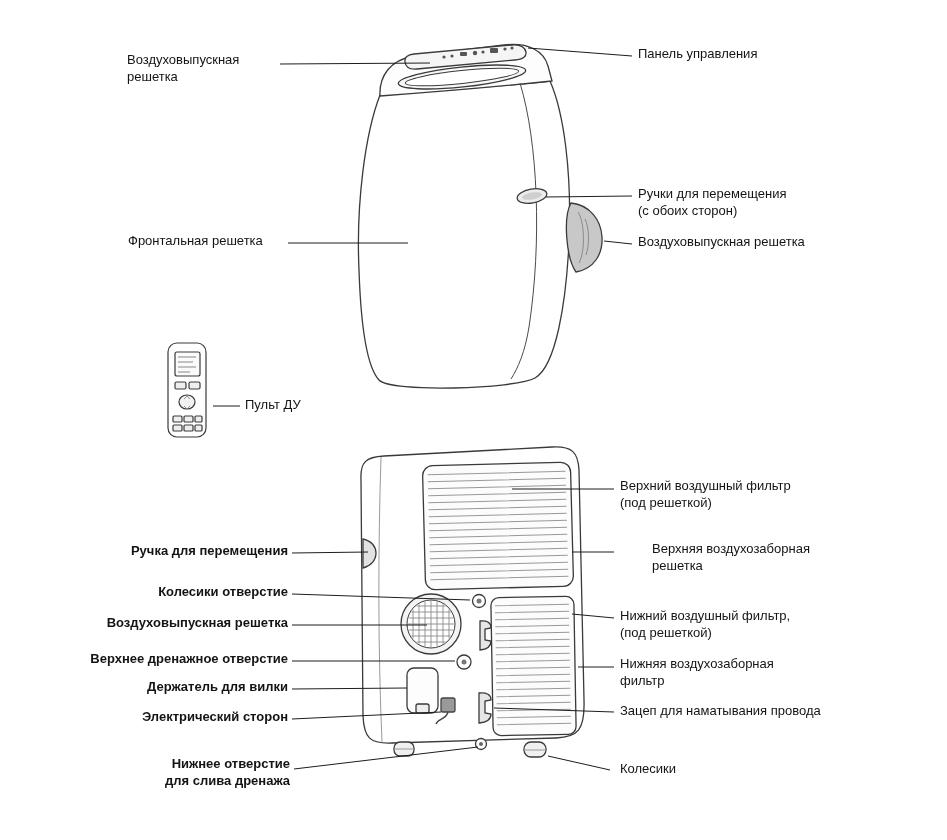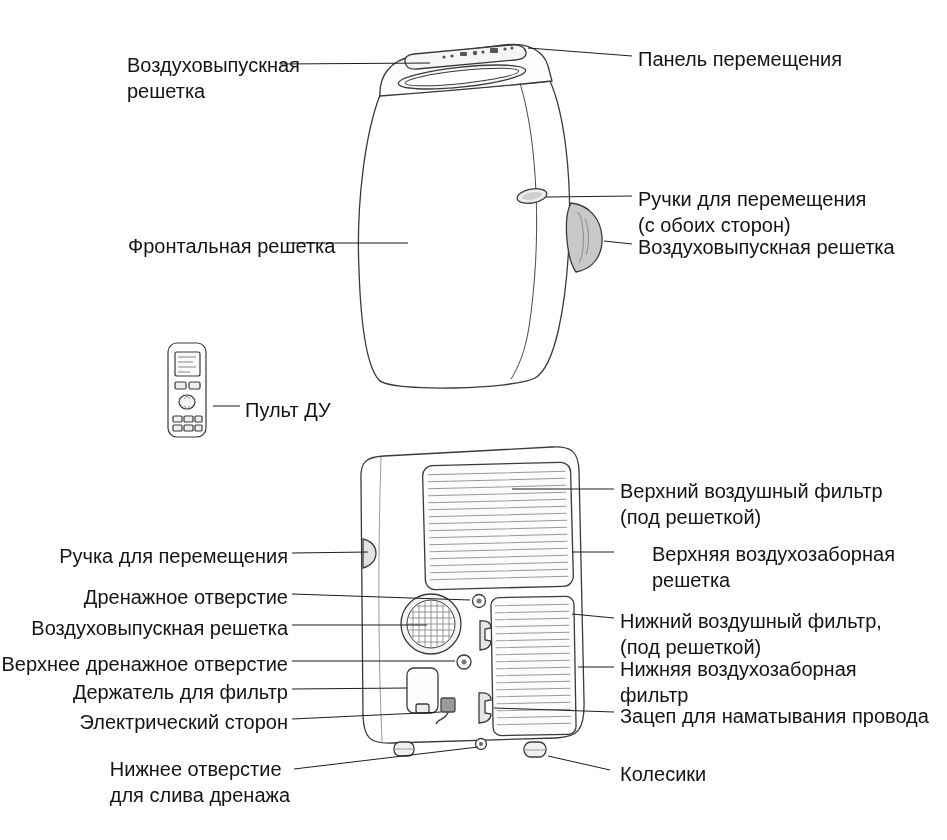--- a/index.html
+++ b/index.html
@@ -1,20 +1,20 @@
 <!DOCTYPE html>
 <html><head>
 <meta charset="utf-8">
 <style>
   html,body{margin:0;padding:0;background:#ffffff;}
   #page{position:relative;width:947px;height:840px;background:#ffffff;overflow:hidden;
         font-family:"Liberation Sans", sans-serif;}
   #diagram-svg{position:absolute;left:0;top:0;}
-  .lbl{position:absolute;font-size:20px;line-height:1.3;color:#141414;white-space:pre-line;}
-  .lbl.ra{text-align:left;}
+  .lbl{position:absolute;font-size:13px;line-height:1.3;color:#141414;white-space:pre-line;}
+  .lbl.ra{text-align:right;font-weight:bold;}
 </style>
 </head>
 <body>
 
 <div id="page">
 
   <svg id="diagram-svg" width="947" height="840" viewBox="0 0 947 840">
 
     <g stroke="#3a3a3a" stroke-width="1.3" fill="#ffffff">
       <path d="M380,95 C365,134 356,204 359,270 C361,330 367,367 379,380 C391,393 515,389 535,378 C556,366 566,303 569,243 C572,173 564,113 550,81 C494,87 435,91 380,95 Z"></path>
@@ -147,41 +147,41 @@
       <line x1="292" y1="661" x2="455" y2="661"></line>
       <line x1="292" y1="689" x2="407" y2="688"></line>
       <line x1="292" y1="719" x2="441" y2="712"></line>
       <line x1="294" y1="769" x2="478" y2="747"></line>
     </g>
   </svg>
 
   <div>
     <div class="lbl" style="left:127px;top:52px">Воздуховыпускная
 решетка</div>
-    <div class="lbl" style="left:638px;top:46px">Панель перемещения</div>
+    <div class="lbl" style="left:638px;top:46px">Панель управления</div>
     <div class="lbl" style="left:638px;top:186px">Ручки для перемещения
 (с обоих сторон)</div>
     <div class="lbl" style="left:638px;top:234px">Воздуховыпускная решетка</div>
     <div class="lbl" style="left:128px;top:233px">Фронтальная решетка</div>
 
     <div class="lbl" style="left:245px;top:397px">Пульт ДУ</div>
 
     <div class="lbl" style="left:620px;top:478px">Верхний воздушный фильтр
 (под решеткой)</div>
     <div class="lbl" style="left:652px;top:541px">Верхняя воздухозаборная
 решетка</div>
     <div class="lbl" style="left:620px;top:608px">Нижний воздушный фильтр,
 (под решеткой)</div>
     <div class="lbl" style="left:620px;top:656px">Нижняя воздухозаборная
 фильтр</div>
     <div class="lbl" style="left:620px;top:703px">Зацеп для наматывания провода</div>
     <div class="lbl" style="left:620px;top:761px">Колесики</div>
 
     <div class="lbl ra" style="right:659px;top:543px">Ручка для перемещения</div>
-    <div class="lbl ra" style="right:659px;top:584px">Дренажное отверстие</div>
+    <div class="lbl ra" style="right:659px;top:584px">Колесики отверстие</div>
     <div class="lbl ra" style="right:659px;top:615px">Воздуховыпускная решетка</div>
     <div class="lbl ra" style="right:659px;top:651px">Верхнее дренажное отверстие</div>
-    <div class="lbl ra" style="right:659px;top:679px">Держатель для фильтр</div>
+    <div class="lbl ra" style="right:659px;top:679px">Держатель для вилки</div>
     <div class="lbl ra" style="right:659px;top:709px">Электрический сторон</div>
     <div class="lbl ra" style="right:657px;top:756px">Нижнее отверстие
 для слива дренажа</div>
   </div>
 </div>
 
 </body></html>

